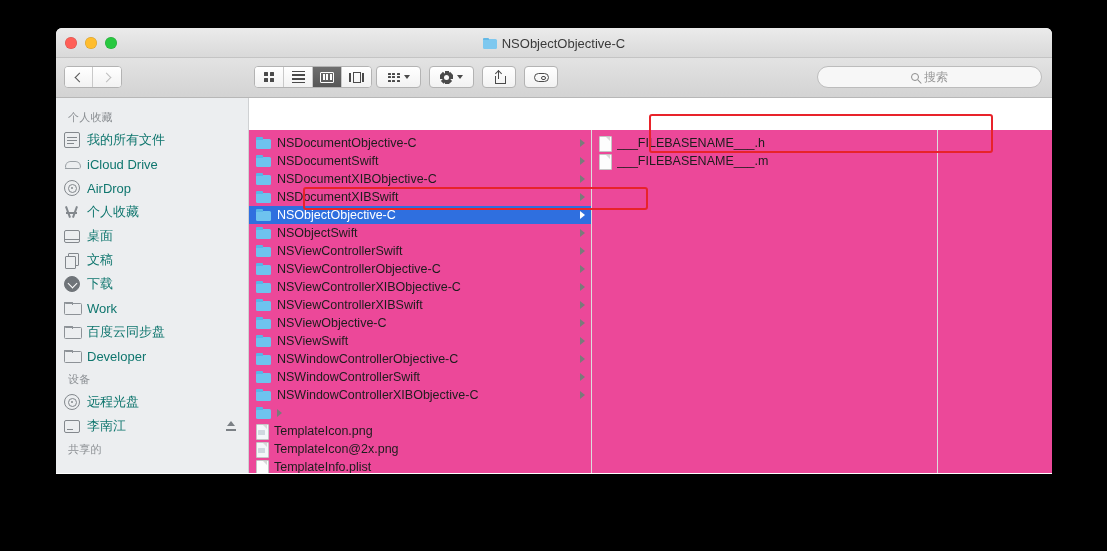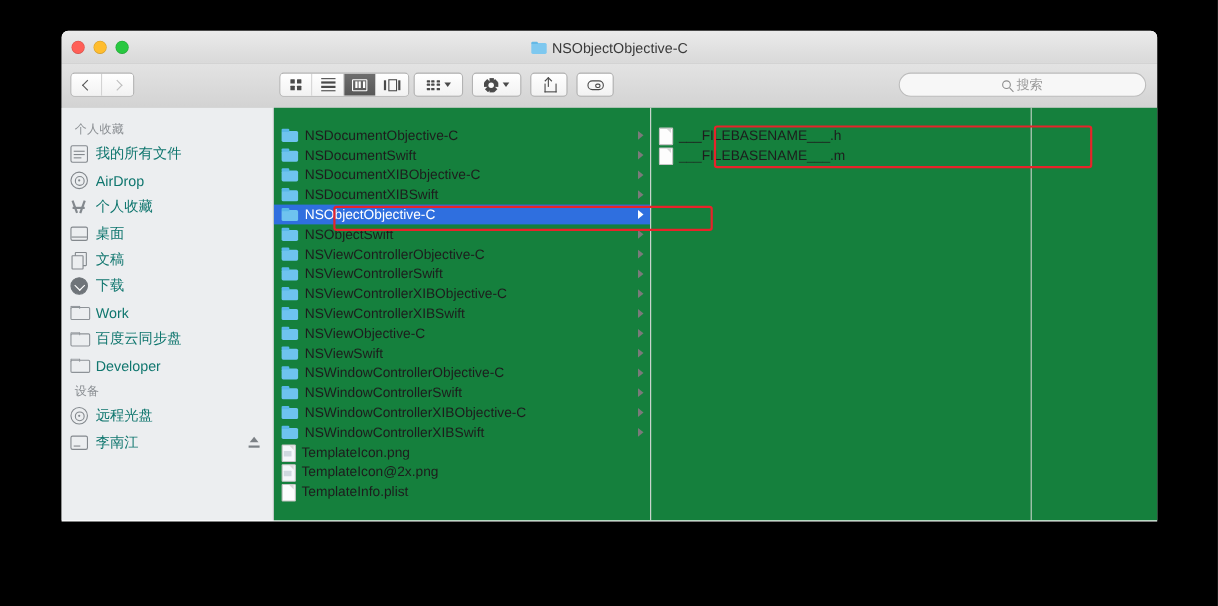--- a/index.html
+++ b/index.html
@@ -223,24 +223,25 @@
     position: absolute; right: 12px; top: 7px;
     width: 10px; height: 10px;
   }
   .eject::before { content:""; position:absolute; left:1px; top:0; width:0;height:0; border-left:4px solid transparent; border-right:4px solid transparent; border-bottom:5px solid #7b8085; }
   .eject::after  { content:""; position:absolute; left:0px; bottom:0.5px; width:10px; height:1.6px; background:#7b8085; }
 
   
   #columns { flex: 1; display: flex; position: relative; }
   .fcol {
     position: relative;
-    background: #15803d;
+    background: #ec4899;
     border-right: 1px solid #dcdcdc;
-    padding-top: 16px;
+    padding-top: 4px;
     overflow: hidden;
+    margin-top: 32px;
   }
   #col-1 { width: 343px; flex: 0 0 343px; }
   #col-2 { width: 346px; flex: 0 0 346px; }
   #col-3 { width: 115px; flex: 1 1 auto; border-right: none; }
 
   .frow {
     height: 18px;
     display: flex; align-items: center;
     padding: 0 6px 0 7px;
     gap: 6px;
@@ -407,20 +408,24 @@
 
   <div id="finder-body">
 
     <div id="sidebar">
         <div class="sb-section">个人收藏</div>
         <div class="sb-item">
           <span class="sb-icon g-allfiles"></span>
           <span class="sb-label">我的所有文件</span>
         </div>
         <div class="sb-item">
+          <span class="sb-icon g-cloud"></span>
+          <span class="sb-label">iCloud Drive</span>
+        </div>
+        <div class="sb-item">
           <span class="sb-icon g-airdrop"></span>
           <span class="sb-label">AirDrop</span>
         </div>
         <div class="sb-item">
           <span class="sb-icon g-apps">
             <i></i>
           </span>
           <span class="sb-label">个人收藏</span>
         </div>
         <div class="sb-item">
@@ -450,20 +455,21 @@
         <div class="sb-section">设备</div>
         <div class="sb-item">
           <span class="sb-icon g-disc"></span>
           <span class="sb-label">远程光盘</span>
         </div>
         <div class="sb-item">
           <span class="sb-icon g-hdd"></span>
           <span class="sb-label">李南江</span>
           <span class="eject"></span>
         </div>
+        <div class="sb-section">共享的</div>
       </div>
 
     <div id="columns">
       <div class="fcol" id="col-1">
           <div class="frow">
             <span class="ic-folder"></span>
             <span class="row-name">NSDocumentObjective-C</span>
             <span class="disclosure"></span>
           </div>
           <div class="frow">
@@ -486,30 +492,30 @@
             <span class="row-name">NSObjectObjective-C</span>
             <span class="disclosure"></span>
           </div>
           <div class="frow">
             <span class="ic-folder"></span>
             <span class="row-name">NSObjectSwift</span>
             <span class="disclosure"></span>
           </div>
           <div class="frow">
             <span class="ic-folder"></span>
+            <span class="row-name">NSViewControllerSwift</span>
+            <span class="disclosure"></span>
+          </div>
+          <div class="frow">
+            <span class="ic-folder"></span>
             <span class="row-name">NSViewControllerObjective-C</span>
             <span class="disclosure"></span>
           </div>
           <div class="frow">
             <span class="ic-folder"></span>
-            <span class="row-name">NSViewControllerSwift</span>
-            <span class="disclosure"></span>
-          </div>
-          <div class="frow">
-            <span class="ic-folder"></span>
             <span class="row-name">NSViewControllerXIBObjective-C</span>
             <span class="disclosure"></span>
           </div>
           <div class="frow">
             <span class="ic-folder"></span>
             <span class="row-name">NSViewControllerXIBSwift</span>
             <span class="disclosure"></span>
           </div>
           <div class="frow">
             <span class="ic-folder"></span>
@@ -531,21 +537,20 @@
             <span class="row-name">NSWindowControllerSwift</span>
             <span class="disclosure"></span>
           </div>
           <div class="frow">
             <span class="ic-folder"></span>
             <span class="row-name">NSWindowControllerXIBObjective-C</span>
             <span class="disclosure"></span>
           </div>
           <div class="frow">
             <span class="ic-folder"></span>
-            <span class="row-name">NSWindowControllerXIBSwift</span>
             <span class="disclosure"></span>
           </div>
           <div class="frow">
             <span class="ic-doc ic-img">
               <span class="ic-img-inner"></span>
             </span>
             <span class="row-name">TemplateIcon.png</span>
           </div>
           <div class="frow">
             <span class="ic-doc ic-img">

